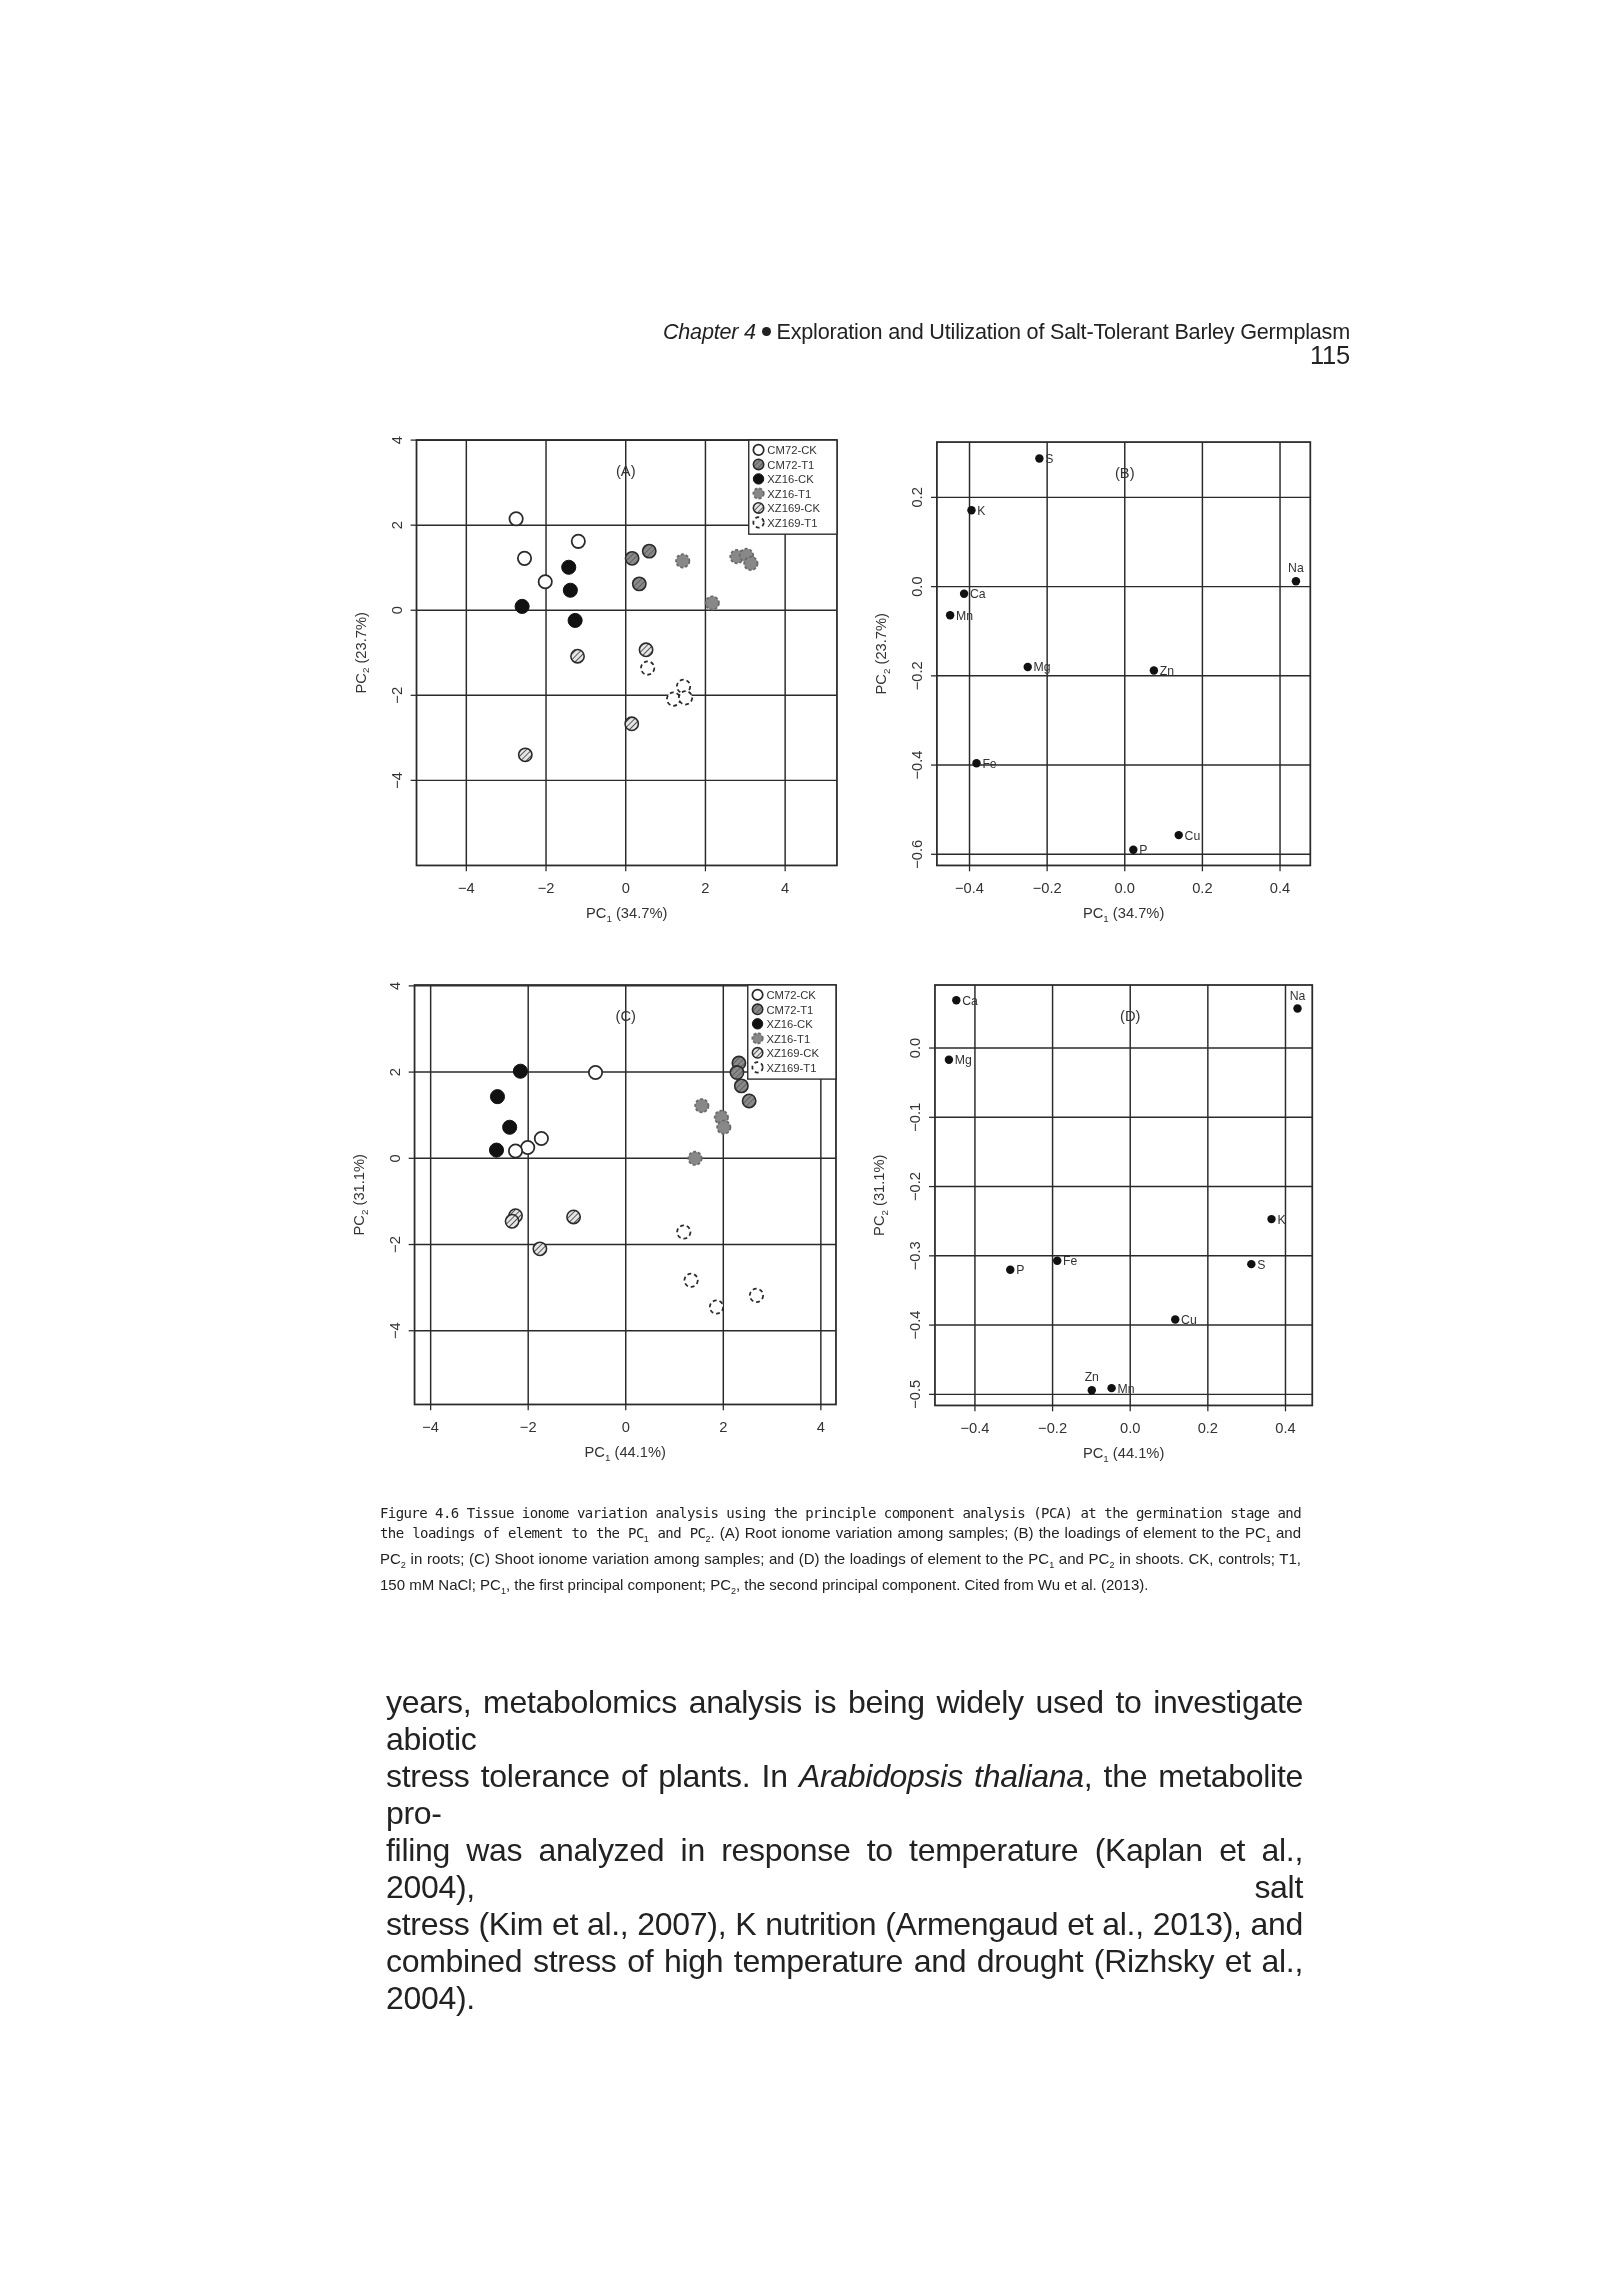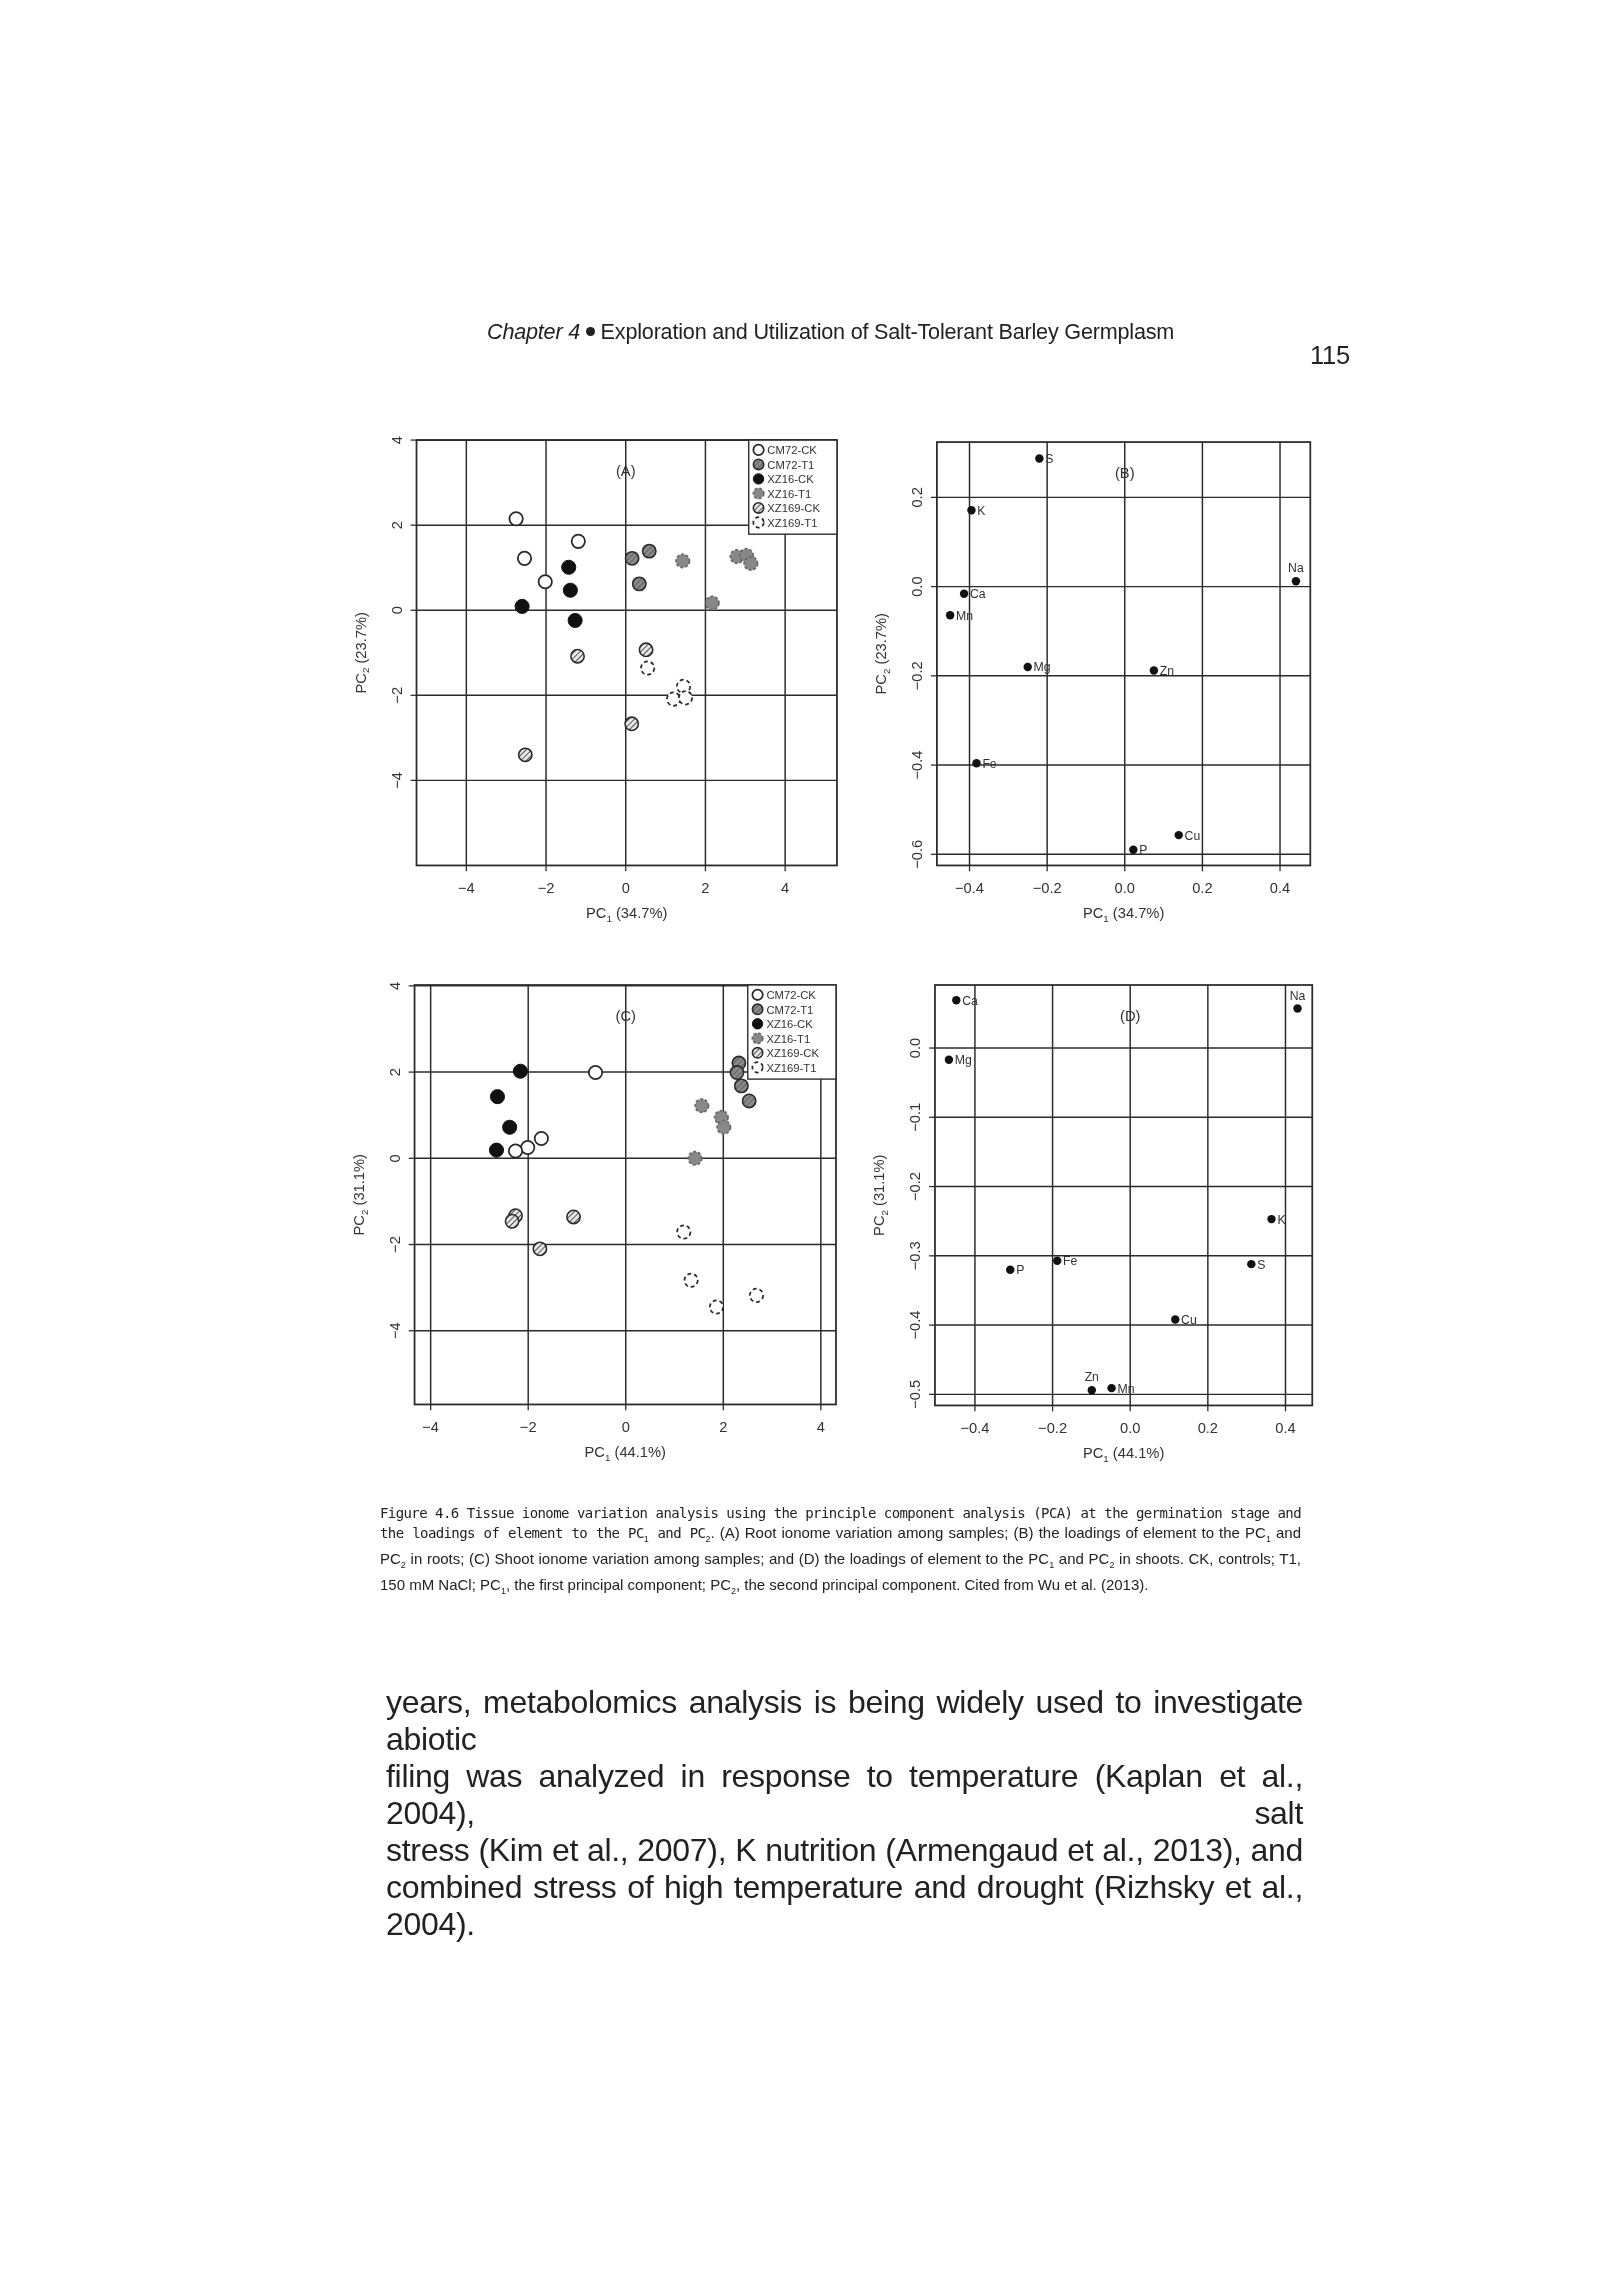--- a/index.html
+++ b/index.html
@@ -1,17 +1,17 @@
 <!DOCTYPE html>
 <html><head>
 <meta charset="utf-8">
 <style>
   html, body { margin: 0; padding: 0; background: #ffffff; }
   body { width: 1620px; height: 2292px; position: relative; overflow: hidden; font-family: "Liberation Sans", sans-serif; color: #222; }
-  .running-head { position: absolute; left: 487px; top: 319px; width: 863px; height: 33px; font-size: 21.6px; color: #222; letter-spacing: -0.2px; }
+  .running-head { position: absolute; left: 487px; top: 319px; width: 863px; height: 33px; font-size: 21.6px; color: #222; letter-spacing: -0.2px; text-align: right; }
   .running-head .chap { font-style: italic; }
   .running-head .bullet { display: inline-block; width: 8.8px; height: 8.8px; background: #222; border-radius: 50%; margin: 0 5.9px 2.9px 5.9px; vertical-align: middle; }
   .running-head .pageno { position: absolute; right: 0; top: -2px; font-size: 25.5px; margin-top: 24px; }
   svg#figure { position: absolute; left: 0; top: 0; width: 1620px; height: 1529px; }
   .caption { position: absolute; left: 380px; top: 1503px; width: 921px; font-size: 15px; line-height: 19px; color: #222; text-align: justify; font-family: "Liberation Sans", sans-serif; }
   .caption .lead { font-family: "DejaVu Sans Mono", monospace; font-size: 14px; letter-spacing: -0.6px; }
   .body-text { position: absolute; left: 386px; top: 1684px; width: 917px; font-size: 32px; line-height: 37px; color: #222; text-align: justify; font-family: "Liberation Sans", sans-serif; letter-spacing: -0.3px; }
   .body-text .line { display: block; text-align: justify; text-align-last: justify; }
   .body-text .line.last { text-align-last: justify; }
   sub { font-size: 0.6em; }
@@ -389,17 +389,18 @@
       </g>
     </g>
 </svg>
 
 <div class="caption">
   <span class="lead">Figure 4.6 Tissue ionome variation analysis using the principle component analysis (PCA) at the germination stage and the loadings of element to the PC</span><sub>1</sub><span class="lead"> and PC</span><sub>2</sub><span>. (A) Root ionome variation among samples; (B) the loadings of element to the PC</span><sub>1</sub><span> and PC</span><sub>2</sub><span> in roots; (C) Shoot ionome variation among samples; and (D) the loadings of element to the PC</span><sub>1</sub><span> and PC</span><sub>2</sub><span> in shoots. CK, controls; T1, 150 mM NaCl; PC</span><sub>1</sub><span>, the first principal component; PC</span><sub>2</sub><span>, the second principal component. Cited from Wu et al. (2013).</span>
 </div>
 
 <div class="body-text" id="body-text">
     <span class="line">years, metabolomics analysis is being widely used to investigate abiotic</span>
+    <span class="line">stress tolerance of plants. In <i>Arabidopsis thaliana</i>, the metabolite pro-</span>
     <span class="line">filing was analyzed in response to temperature (Kaplan et al., 2004), salt</span>
     <span class="line">stress (Kim et al., 2007), K nutrition (Armengaud et al., 2013), and</span>
     <span class="line">combined stress of high temperature and drought (Rizhsky et al., 2004).</span>
   </div>
 
 
 </body></html>

